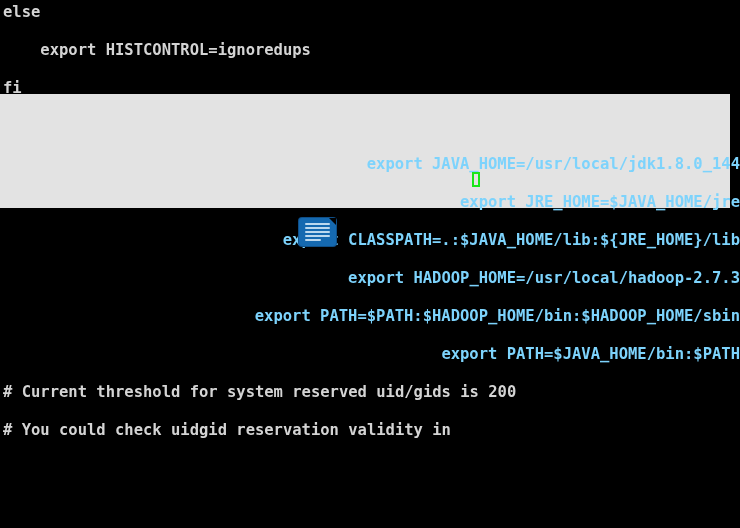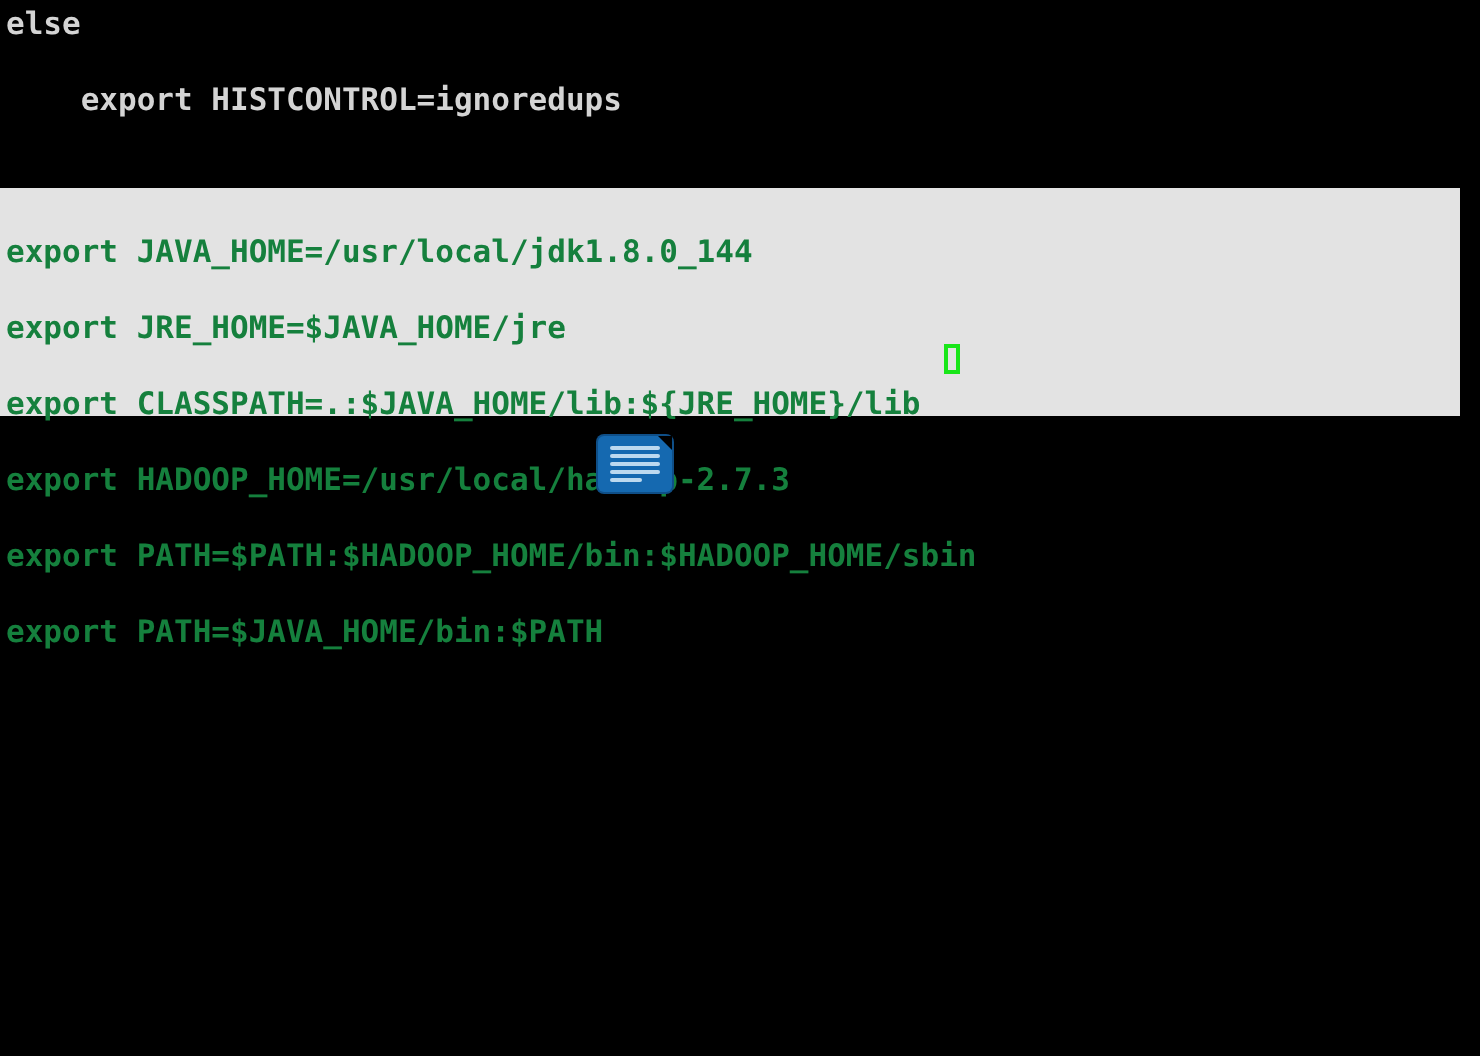--- a/index.html
+++ b/index.html
@@ -44,21 +44,22 @@
     color: #d4d4d4;
     white-space: pre;
     font-variant-ligatures: none;
   }
   .line {
     display: block;
     height: 19px;
     white-space: pre;
   }
   .line.sel {
-    color: #15803d;
+    color: #7dd3fc;
+    text-align: right;
   }
   .line.blank {
     color: transparent;
   }
   
   #text-cursor {
     position: absolute;
     left: 472px;
     top: 172px;
     width: 8px;
@@ -103,27 +104,30 @@
 </style>
 </head>
 <body>
 
 <div id="terminal">
 
   <div id="selection-band"></div>
 
   <pre id="code"><span class="line">else</span>
 <span class="line">    export HISTCONTROL=ignoredups</span>
+<span class="line">fi</span>
 <span class="line blank"></span>
 <span class="line sel">export JAVA_HOME=/usr/local/jdk1.8.0_144</span>
 <span class="line sel">export JRE_HOME=$JAVA_HOME/jre</span>
 <span class="line sel">export CLASSPATH=.:$JAVA_HOME/lib:${JRE_HOME}/lib</span>
 <span class="line sel">export HADOOP_HOME=/usr/local/hadoop-2.7.3</span>
 <span class="line sel">export PATH=$PATH:$HADOOP_HOME/bin:$HADOOP_HOME/sbin</span>
 <span class="line sel">export PATH=$JAVA_HOME/bin:$PATH</span>
+<span class="line"># Current threshold for system reserved uid/gids is 200</span>
+<span class="line"># You could check uidgid reservation validity in</span>
 
 
 
 
 
 
 
 
 
 

